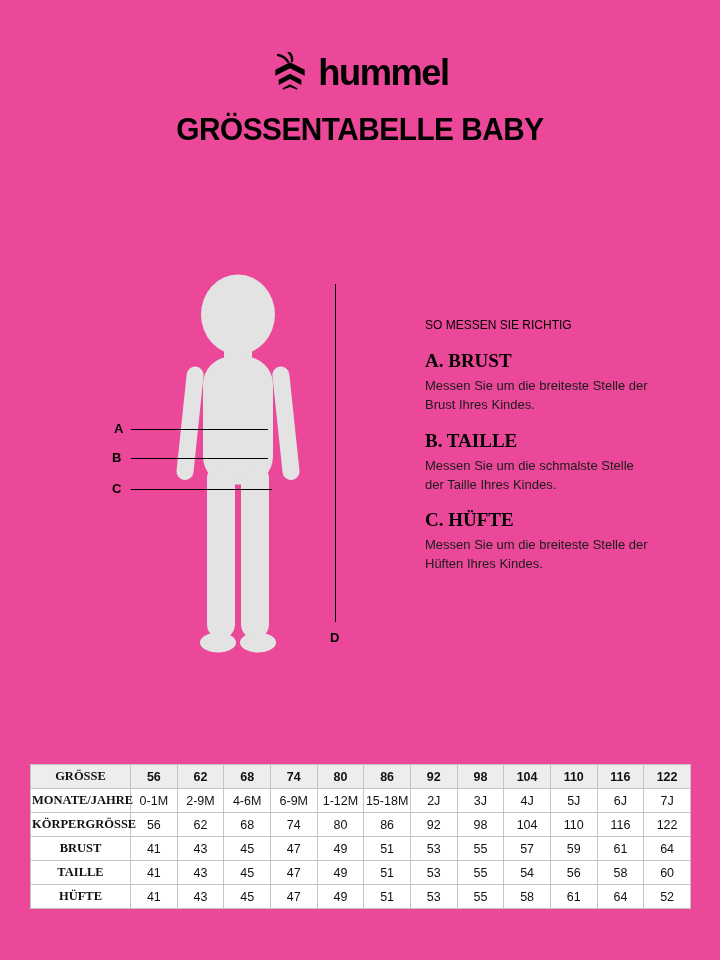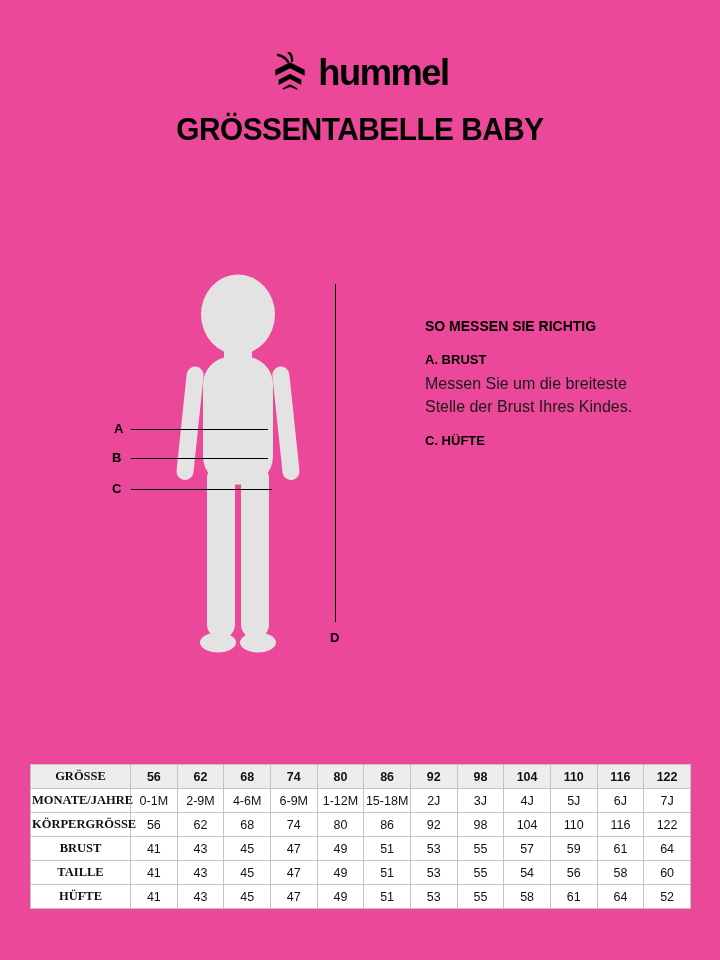--- a/index.html
+++ b/index.html
@@ -22,24 +22,24 @@
   .line-b { left: 131px; top: 458px; width: 137px; }
   .line-c { left: 131px; top: 489px; width: 141px; }
   .label-a { left: 114px; top: 421px; }
   .label-b { left: 112px; top: 450px; }
   .label-c { left: 112px; top: 481px; }
   .height-line { position: absolute; left: 335px; top: 284px; width: 0; height: 338px; border-left: 1.5px solid #000; }
   .label-d { left: 330px; top: 630px; }
 
   
   .instructions { position: absolute; left: 425px; top: 318px; width: 230px; }
-  .inst-heading { font-size: 14px; font-weight: 700; margin-bottom: 18px; letter-spacing: 0; }
+  .inst-heading { font-size: 12px; font-weight: 400; margin-bottom: 18px; letter-spacing: 0; }
   .inst-item { margin-bottom: 15px; }
-  .inst-title { font-size: 13px; font-weight: 800; margin-bottom: 5px; }
-  .inst-text { font-size: 16px; line-height: 1.45; color: #1a1a1a; }
+  .inst-title { font-size: 19px; font-weight: 800; margin-bottom: 5px; font-family: Liberation Serif, serif; }
+  .inst-text { font-size: 13px; line-height: 1.45; color: #1a1a1a; }
 
   
   .size-table { position: absolute; left: 30px; top: 764px; width: 661px; border-collapse: collapse; font-size: 12.5px; table-layout: fixed; }
   .size-table td { border: 1px solid #c4c4c4; text-align: center; height: 24px; padding: 0 1px; color: #111; background: #fff; }
   .size-table td.row-label { font-weight: 700; width: 100px; font-family: Liberation Serif, serif; }
   .size-table tr.header-row td { background: #ededed; font-weight: 700; }
 </style>
 </head>
 <body>
 
@@ -86,21 +86,26 @@
   <span class="measure-label label-d">D</span>
 
   <div class="instructions">
     <div class="inst-heading">SO MESSEN SIE RICHTIG</div>
     <div>
         <div class="inst-item">
           <div class="inst-title">A. BRUST</div>
           <div class="inst-text">Messen Sie um die breiteste Stelle der Brust Ihres Kindes.</div>
         </div>
         <div class="inst-item">
+          <div class="inst-title">B. TAILLE</div>
+          <div class="inst-text">Messen Sie um die schmalste Stelle der Taille Ihres Kindes.</div>
+        </div>
+        <div class="inst-item">
           <div class="inst-title">C. HÜFTE</div>
+          <div class="inst-text">Messen Sie um die breiteste Stelle der Hüften Ihres Kindes.</div>
         </div>
       </div>
   </div>
 
   <table class="size-table">
     <tbody>
         <tr class="header-row">
           <td class="row-label">GRÖSSE</td>
           <td>56</td>
           <td>62</td>

